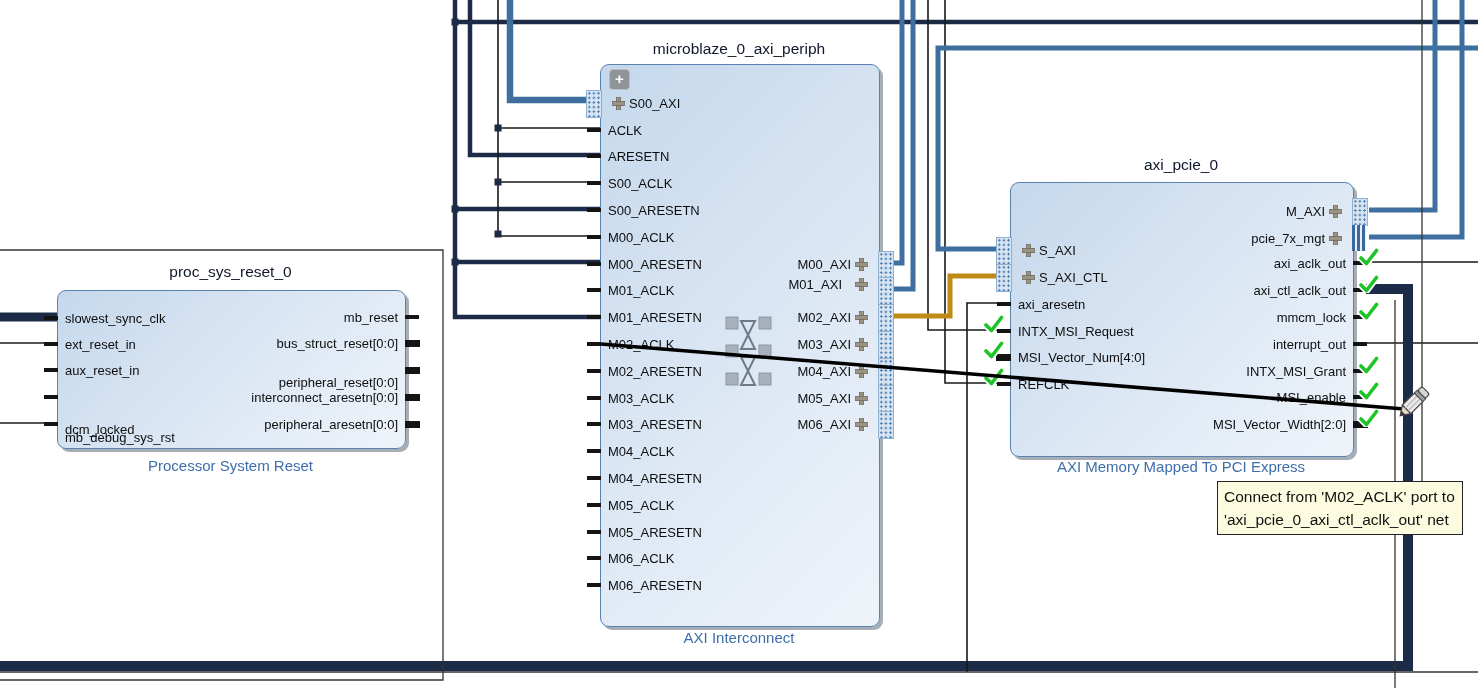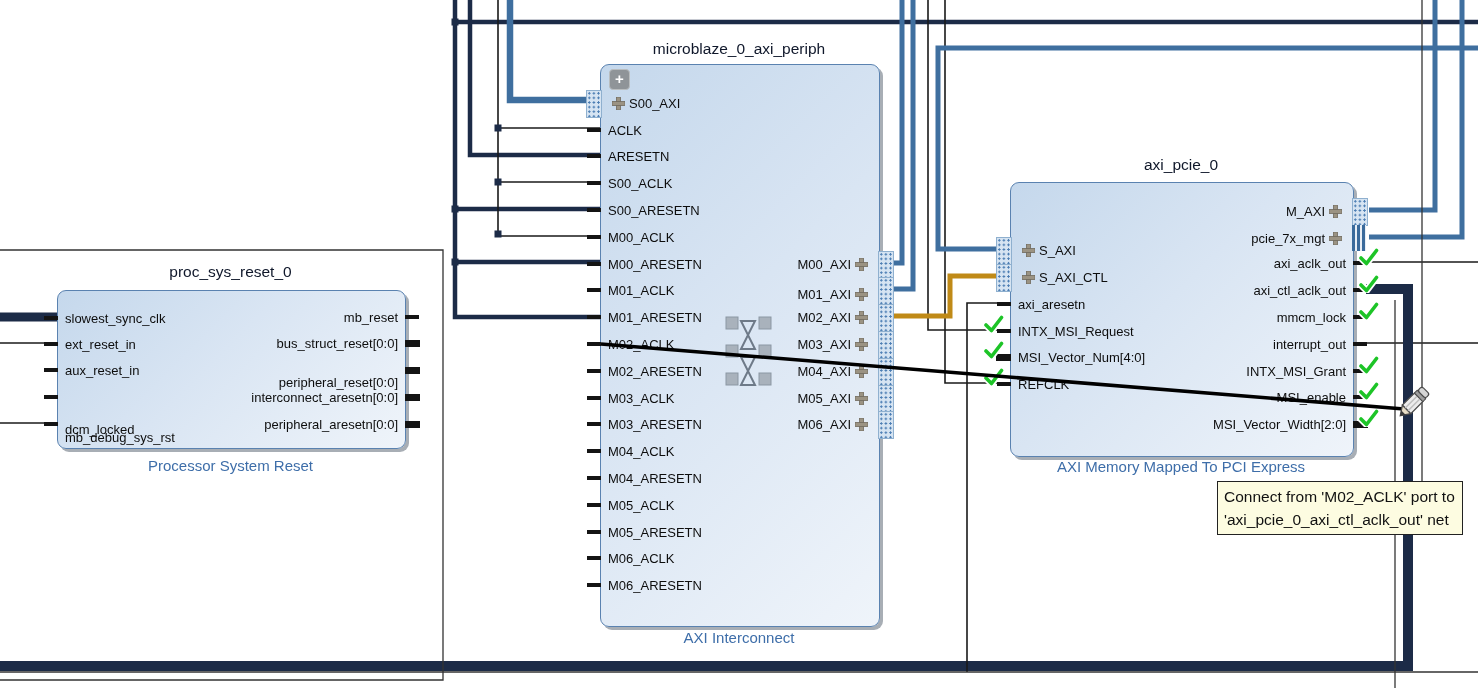--- a/index.html
+++ b/index.html
@@ -232,21 +232,21 @@
       </div>
       <div class="stub" style="width: 14px; height: 4.5px; top: 517.75px; left: -14px;"></div>
       <div class="prow right" style="top: 188px;">
         <span class="plabel">M00_AXI</span>
         <svg width="13" height="13" class="ifplus">
           <rect x="4.5" y="0" width="4" height="13" fill="#9b9383" stroke="#6f695c" stroke-width="0.8"></rect>
           <rect x="0" y="4.5" width="13" height="4" fill="#9b9383" stroke="#6f695c" stroke-width="0.8"></rect>
         </svg>
       </div>
       <div class="conn" style="width: 14px; height: 26px; top: 186px; left: 277px;"></div>
-      <div class="prow right" style="top: 218px;">
+      <div class="prow right" style="top: 208px; gap: 9px;">
         <span class="plabel">M01_AXI</span>
         <svg width="13" height="13" class="ifplus">
           <rect x="4.5" y="0" width="4" height="13" fill="#9b9383" stroke="#6f695c" stroke-width="0.8"></rect>
           <rect x="0" y="4.5" width="13" height="4" fill="#9b9383" stroke="#6f695c" stroke-width="0.8"></rect>
         </svg>
       </div>
       <div class="conn" style="width: 14px; height: 26px; top: 212px; left: 277px;"></div>
       <div class="prow right" style="top: 241px;">
         <span class="plabel">M02_AXI</span>
         <svg width="13" height="13" class="ifplus">

